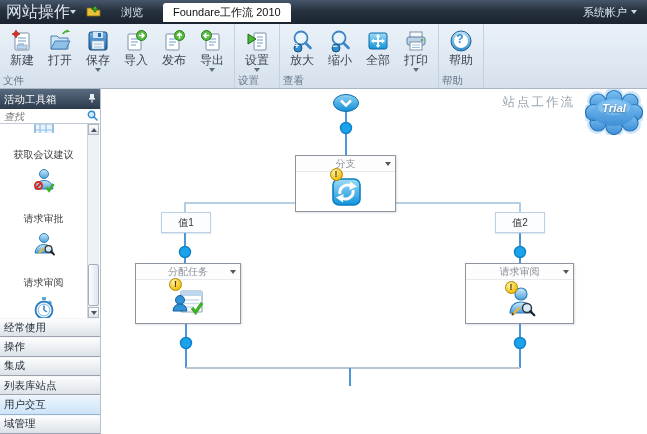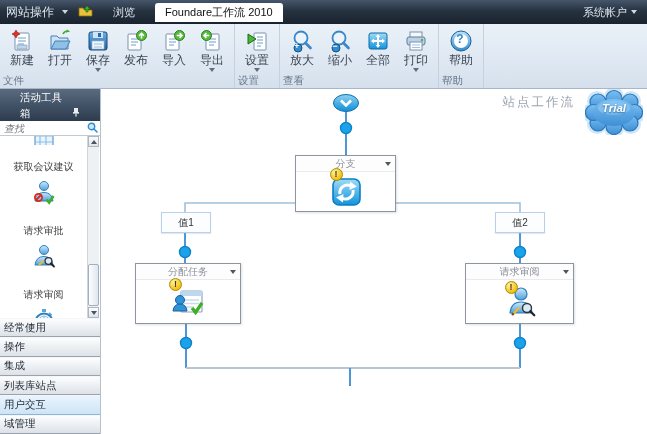--- a/index.html
+++ b/index.html
@@ -3,21 +3,21 @@
 <meta charset="utf-8">
 <style>
   html,body{margin:0;padding:0;background:#fff;}
   *{box-sizing:border-box;font-family:"Liberation Sans","DejaVu Sans",sans-serif;}
   .screen{position:relative;width:647px;height:434px;overflow:hidden;background:#fff;}
 
   
   .topbar{position:absolute;left:0;top:0;width:647px;height:24px;
     background:linear-gradient(#46566b,#26323f 45%,#1a2430);display:flex;align-items:flex-end;color:#dde5ee;}
   .topbar-left{display:flex;align-items:center;height:24px;padding-left:6px;gap:10px;}
-  .site-actions{display:flex;align-items:center;gap:8px;font-size:12px;cursor:default;}
+  .site-actions{display:flex;align-items:center;gap:0;font-size:16px;cursor:default;}
   .tri-down-light{width:0;height:0;border-left:3px solid transparent;border-right:3px solid transparent;border-top:4px solid #cfd8e2;}
   .tab{font-size:11px;height:19px;line-height:19px;padding:0 10px;border-radius:3px 3px 0 0;}
   .tab.browse{color:#dde5ee;background:linear-gradient(#3d4d61,#2a3articul847 80%);}
   .tab.active{background:#fff;color:#111;}
   .topbar-right{margin-left:auto;display:flex;align-items:center;gap:4px;height:24px;padding-right:10px;font-size:11px;}
 
   
   .ribbon{position:absolute;left:0;top:24px;width:647px;height:65px;
     background:linear-gradient(#eaf1f8,#dce6f1 70%,#d5e0ec);border-bottom:1px solid #aab6c4;display:flex;}
   .rgroup{display:flex;flex-direction:column;border-right:1px solid #c5d1df;padding:2px 3px 0 3px;}
@@ -26,21 +26,21 @@
   .rbtn{width:38px;display:flex;flex-direction:column;align-items:center;padding-top:2px;cursor:default;}
   .rbtn .ricon{width:26px;height:26px;display:flex;align-items:center;justify-content:center;}
   .rbtn .rlabel{font-size:12px;color:#3c4754;line-height:12px;white-space:nowrap;}
   .tri-down-dark{width:0;height:0;border-left:3px solid transparent;border-right:3px solid transparent;border-top:4px solid #5d6d80;margin-top:2px;}
   .warnball{position:absolute;width:13px;height:13px;border-radius:50%;
     background:radial-gradient(circle at 35% 30%,#fff3a6,#f3c011 70%);border:1px solid #b08900;
     display:flex;align-items:center;justify-content:center;font-size:9px;font-weight:bold;color:#4a3a00;line-height:1;}
 
   
   .sidebar{position:absolute;left:0;top:89px;width:101px;height:345px;background:#fff;border-right:1px solid #b7c0ca;display:flex;flex-direction:column;}
-  .sb-header{height:32px;background:linear-gradient(#5a6b80,#2c3b4d);color:#fff;font-size:10.5px;line-height:16px;padding:0 20px;display:flex;align-items:flex-end;}
+  .sb-header{height:20px;background:linear-gradient(#5a6b80,#2c3b4d);color:#fff;font-size:10.5px;line-height:16px;padding:0 4px;display:flex;align-items:center;}
   .sb-header .pin{margin-left:auto;}
   .sb-search{height:15px;display:flex;align-items:center;background:#fff;border-bottom:1px solid #c2cad3;padding:0 2px;}
   .sb-search input{flex:1;width:60px;border:none;outline:none;font-size:10px;font-style:italic;color:#777;padding:0 2px;background:transparent;}
   .sb-list{position:relative;flex:1;overflow:hidden;background:#fff;}
   .sb-items{position:absolute;left:0;top:0;width:87px;display:flex;flex-direction:column;align-items:center;}
   .sb-item{display:flex;flex-direction:column;align-items:center;margin-top:7px;cursor:default;}
   .sb-item .lbl{font-size:10px;color:#444;text-align:center;line-height:11px;width:66px;margin-top:16px;}
   .sb-scroll{position:absolute;right:1px;top:0;bottom:0;width:12px;background:#eef1f4;border-left:1px solid #cfd5db;}
   .sb-scroll .btn{position:absolute;left:0;width:11px;height:11px;background:linear-gradient(#fdfdfe,#dfe4ea);border:1px solid #aeb6bf;display:flex;align-items:center;justify-content:center;}
   .tri-up-s{width:0;height:0;border-left:3px solid transparent;border-right:3px solid transparent;border-bottom:4px solid #4a5563;}
@@ -164,35 +164,35 @@
           </span>
           <span class="rlabel">保存</span>
           <span class="tri-down-dark"></span>
         </div>
         <div class="rbtn">
           <span class="ricon">
             <svg width="24" height="24" viewBox="0 0 24 24">
                 <rect x="4" y="5" width="13" height="16" rx="1" fill="#fff" stroke="#7a91ad"></rect>
                 <path d="M7 10h7M7 13h7M7 16h5" stroke="#9fc0dd" stroke-width="1.3"></path>
                 <circle cx="17.5" cy="6.5" r="5" fill="#57bb3f" stroke="#2c7d1c"></circle>
-                <path d="M17.5 9.5 v-5 m-2.4 2.2 l2.4-2.4 2.4 2.4" stroke="#fff" stroke-width="1.5" fill="none"></path>
-              </svg>
-          </span>
-          <span class="rlabel">发布</span>
+                <path d="M14.8 6.5 h5 m-2.2 -2.4 l2.4 2.4 -2.4 2.4" stroke="#fff" stroke-width="1.5" fill="none"></path>
+              </svg>
+          </span>
+          <span class="rlabel">导入</span>
         </div>
         <div class="rbtn">
           <span class="ricon">
             <svg width="24" height="24" viewBox="0 0 24 24">
                 <rect x="4" y="5" width="13" height="16" rx="1" fill="#fff" stroke="#7a91ad"></rect>
                 <path d="M7 10h7M7 13h7M7 16h5" stroke="#9fc0dd" stroke-width="1.3"></path>
                 <circle cx="17.5" cy="6.5" r="5" fill="#57bb3f" stroke="#2c7d1c"></circle>
-                <path d="M14.8 6.5 h5 m-2.2 -2.4 l2.4 2.4 -2.4 2.4" stroke="#fff" stroke-width="1.5" fill="none"></path>
-              </svg>
-          </span>
-          <span class="rlabel">导入</span>
+                <path d="M17.5 9.5 v-5 m-2.4 2.2 l2.4-2.4 2.4 2.4" stroke="#fff" stroke-width="1.5" fill="none"></path>
+              </svg>
+          </span>
+          <span class="rlabel">发布</span>
         </div>
         <div class="rbtn">
           <span class="ricon">
             <svg width="24" height="24" viewBox="0 0 24 24">
                 <rect x="6" y="5" width="13" height="16" rx="1" fill="#fff" stroke="#7a91ad"></rect>
                 <path d="M9 10h7M9 13h7M9 16h5" stroke="#9fc0dd" stroke-width="1.3"></path>
                 <circle cx="6.5" cy="6.5" r="5" fill="#57bb3f" stroke="#2c7d1c"></circle>
                 <path d="M9.2 6.5 h-5 m2.2 -2.4 L4 6.5 l2.4 2.4" stroke="#fff" stroke-width="1.5" fill="none"></path>
               </svg>
           </span>

